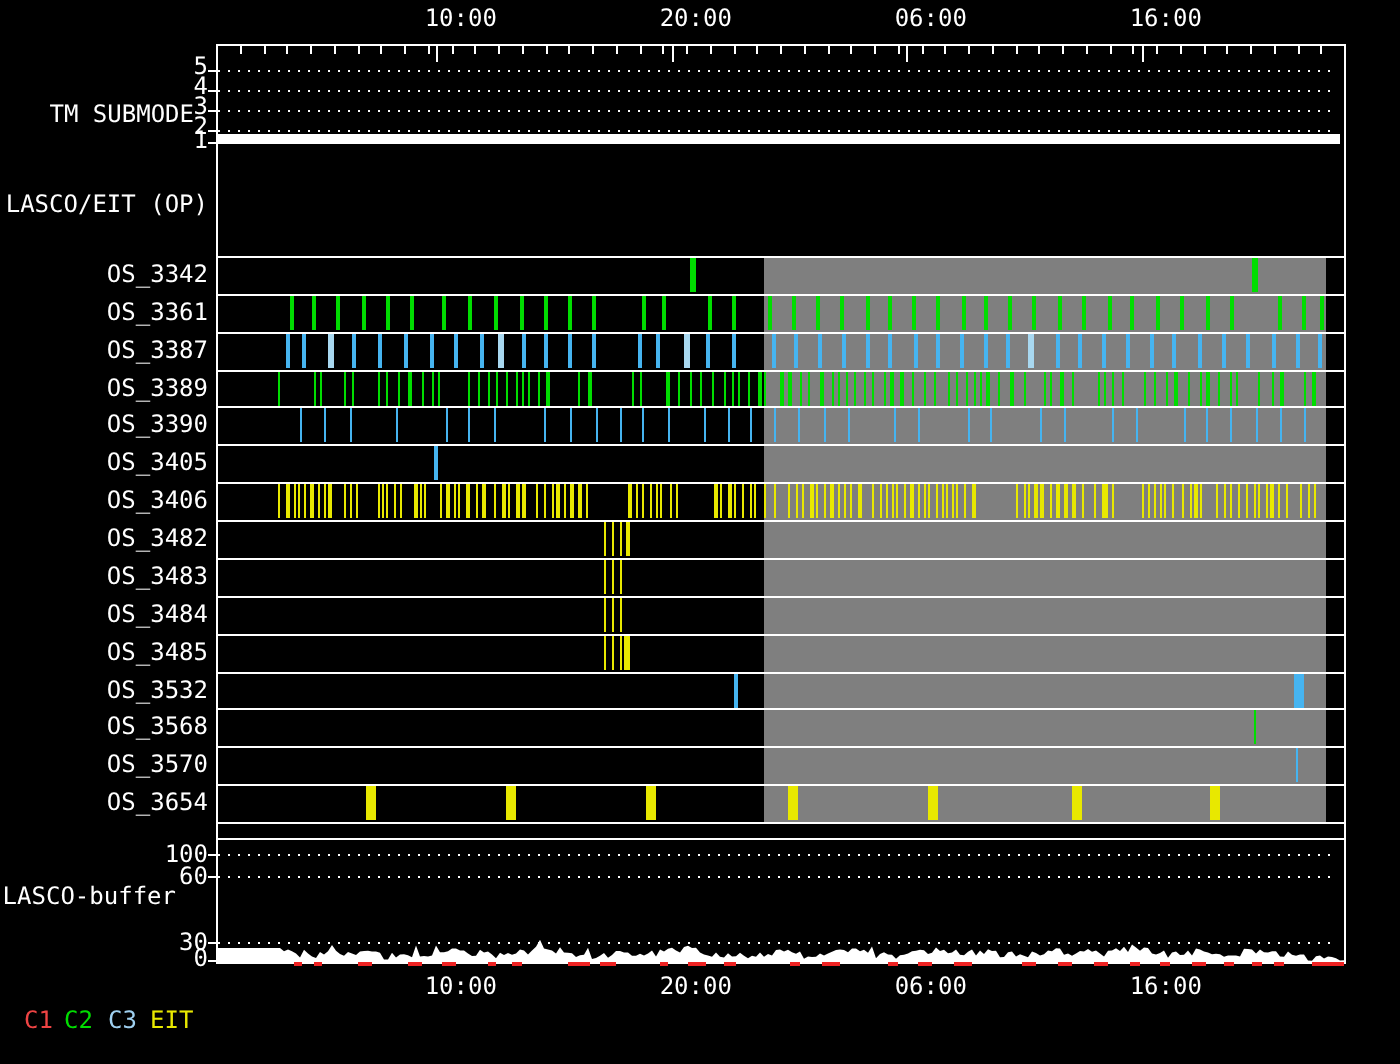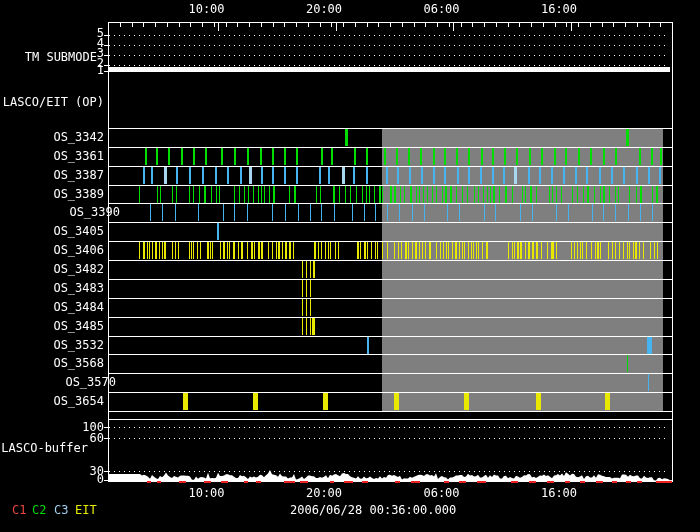--- a/index.html
+++ b/index.html
@@ -8,21 +8,21 @@
     font-family:"DejaVu Sans Mono","Liberation Mono",monospace;
     color:#fff;font-size:12px;line-height:13px;
   }
   .abs{position:absolute;}
   .lbl{position:absolute;white-space:pre;}
   .rlbl{position:absolute;text-align:right;white-space:pre;}
   .hline{position:absolute;height:1px;background:#fff;}
   .vline{position:absolute;width:1px;background:#fff;}
   .dotline{position:absolute;height:1px;
     background-image:repeating-linear-gradient(90deg,#fff 0 1px,transparent 1px 5px);}
-  .ctr{text-align:left;}
+  .ctr{text-align:right;}
   .tick{position:absolute;}
 </style>
 </head>
 <body>
 
 <div id="screen">
 
   <div id="top-axis-labels">
       <div class="lbl ctr" style="left: 188.45px; width: 60px; top: 3px;">10:00</div>
       <div class="lbl ctr" style="left: 305.95px; width: 60px; top: 3px;">20:00</div>
@@ -122,30 +122,30 @@
       <div class="hline" style="left: 109px; width: 563px; top: 336px; z-index: 2;"></div>
       <div class="hline" style="left: 109px; width: 563px; top: 354px; z-index: 2;"></div>
       <div class="hline" style="left: 109px; width: 563px; top: 373px; z-index: 2;"></div>
       <div class="hline" style="left: 109px; width: 563px; top: 392px; z-index: 2;"></div>
     </div>
   <div id="os-row-labels">
       <div class="rlbl" style="left: 0px; width: 104px; top: 131px;">OS_3342</div>
       <div class="rlbl" style="left: 0px; width: 104px; top: 150px;">OS_3361</div>
       <div class="rlbl" style="left: 0px; width: 104px; top: 169px;">OS_3387</div>
       <div class="rlbl" style="left: 0px; width: 104px; top: 188px;">OS_3389</div>
-      <div class="rlbl" style="left: 16px; width: 104px; top: 206px;">OS_3390</div>
+      <div class="rlbl" style="left: 0px; width: 104px; top: 206px;">OS_3390</div>
       <div class="rlbl" style="left: 0px; width: 104px; top: 225px;">OS_3405</div>
       <div class="rlbl" style="left: 0px; width: 104px; top: 244px;">OS_3406</div>
       <div class="rlbl" style="left: 0px; width: 104px; top: 263px;">OS_3482</div>
       <div class="rlbl" style="left: 0px; width: 104px; top: 282px;">OS_3483</div>
       <div class="rlbl" style="left: 0px; width: 104px; top: 301px;">OS_3484</div>
       <div class="rlbl" style="left: 0px; width: 104px; top: 320px;">OS_3485</div>
       <div class="rlbl" style="left: 0px; width: 104px; top: 339px;">OS_3532</div>
       <div class="rlbl" style="left: 0px; width: 104px; top: 357px;">OS_3568</div>
-      <div class="rlbl" style="left: 0px; width: 104px; top: 376px; padding-left: 12px;">OS_3570</div>
+      <div class="rlbl" style="left: 0px; width: 104px; top: 376px;">OS_3570</div>
       <div class="rlbl" style="left: 0px; width: 104px; top: 395px;">OS_3654</div>
     </div>
   <div id="os-ticks">
       <div class="tick" style="left: 344.6px; width: 3px; top: 129px; height: 17px; background: rgb(0, 221, 0); z-index: 3;"></div>
       <div class="tick" style="left: 625.5px; width: 3px; top: 129px; height: 17px; background: rgb(0, 221, 0); z-index: 3;"></div>
       <div class="tick" style="left: 144.6px; width: 2px; top: 148px; height: 17px; background: rgb(0, 221, 0); z-index: 3;"></div>
       <div class="tick" style="left: 156.3px; width: 2px; top: 148px; height: 17px; background: rgb(0, 221, 0); z-index: 3;"></div>
       <div class="tick" style="left: 168.1px; width: 2px; top: 148px; height: 17px; background: rgb(0, 221, 0); z-index: 3;"></div>
       <div class="tick" style="left: 181px; width: 2px; top: 148px; height: 17px; background: rgb(0, 221, 0); z-index: 3;"></div>
       <div class="tick" style="left: 192.8px; width: 2px; top: 148px; height: 17px; background: rgb(0, 221, 0); z-index: 3;"></div>
@@ -553,21 +553,20 @@
 
   <div class="vline" style="left:108px;top:22px;height:459px;z-index:5;"></div>
   <div class="vline" style="left:672px;top:22px;height:459px;z-index:5;"></div>
 
   <div id="bottom-axis-labels">
       <div class="lbl ctr" style="left: 188.45px; width: 60px; top: 487px;">10:00</div>
       <div class="lbl ctr" style="left: 305.95px; width: 60px; top: 487px;">20:00</div>
       <div class="lbl ctr" style="left: 423.45px; width: 60px; top: 487px;">06:00</div>
       <div class="lbl ctr" style="left: 540.95px; width: 60px; top: 487px;">16:00</div>
     </div>
-  <div class="lbl ctr" style="left:290px;width:200px;top:504px;">2006/06/28 00:36:00.000</div>
 
   <div id="legend">
       <div class="lbl" style="left: 12px; top: 504px; color: rgb(238, 68, 68);">C1</div>
       <div class="lbl" style="left: 32px; top: 504px; color: rgb(0, 221, 0);">C2</div>
       <div class="lbl" style="left: 54px; top: 504px; color: rgb(159, 208, 240);">C3</div>
       <div class="lbl" style="left: 75px; top: 504px; color: rgb(232, 232, 0);">EIT</div>
     </div>
 
 </div>
 

